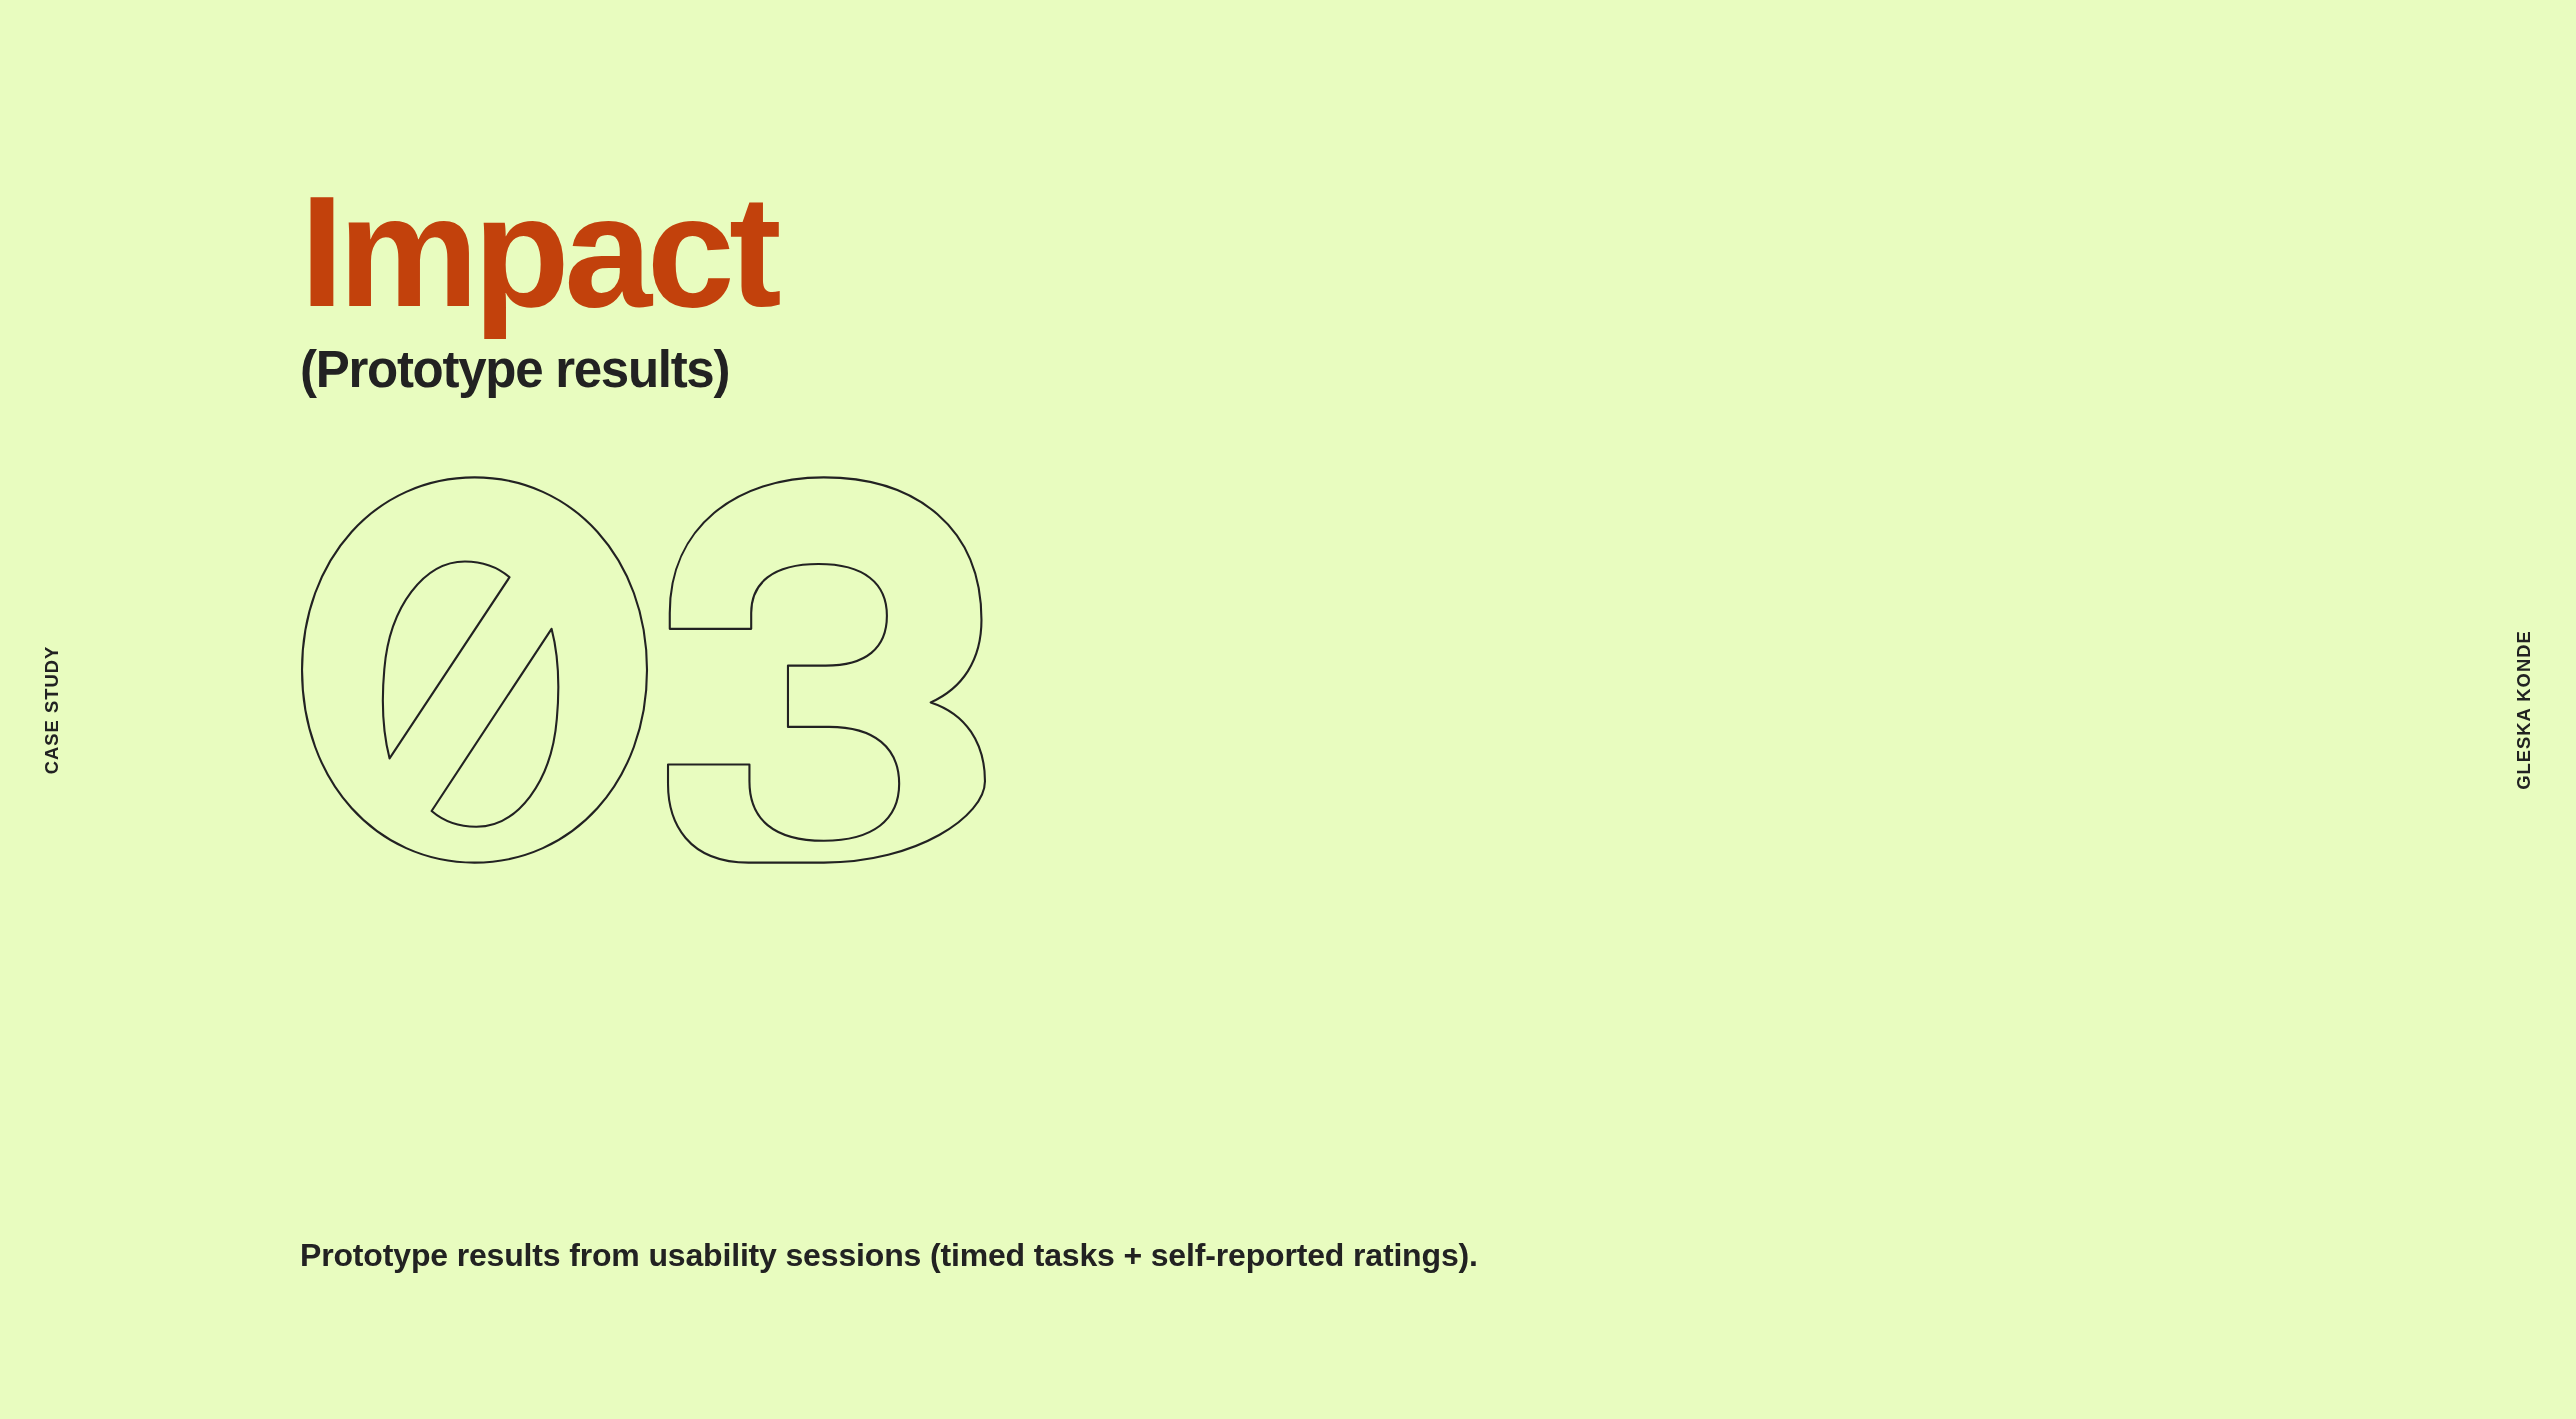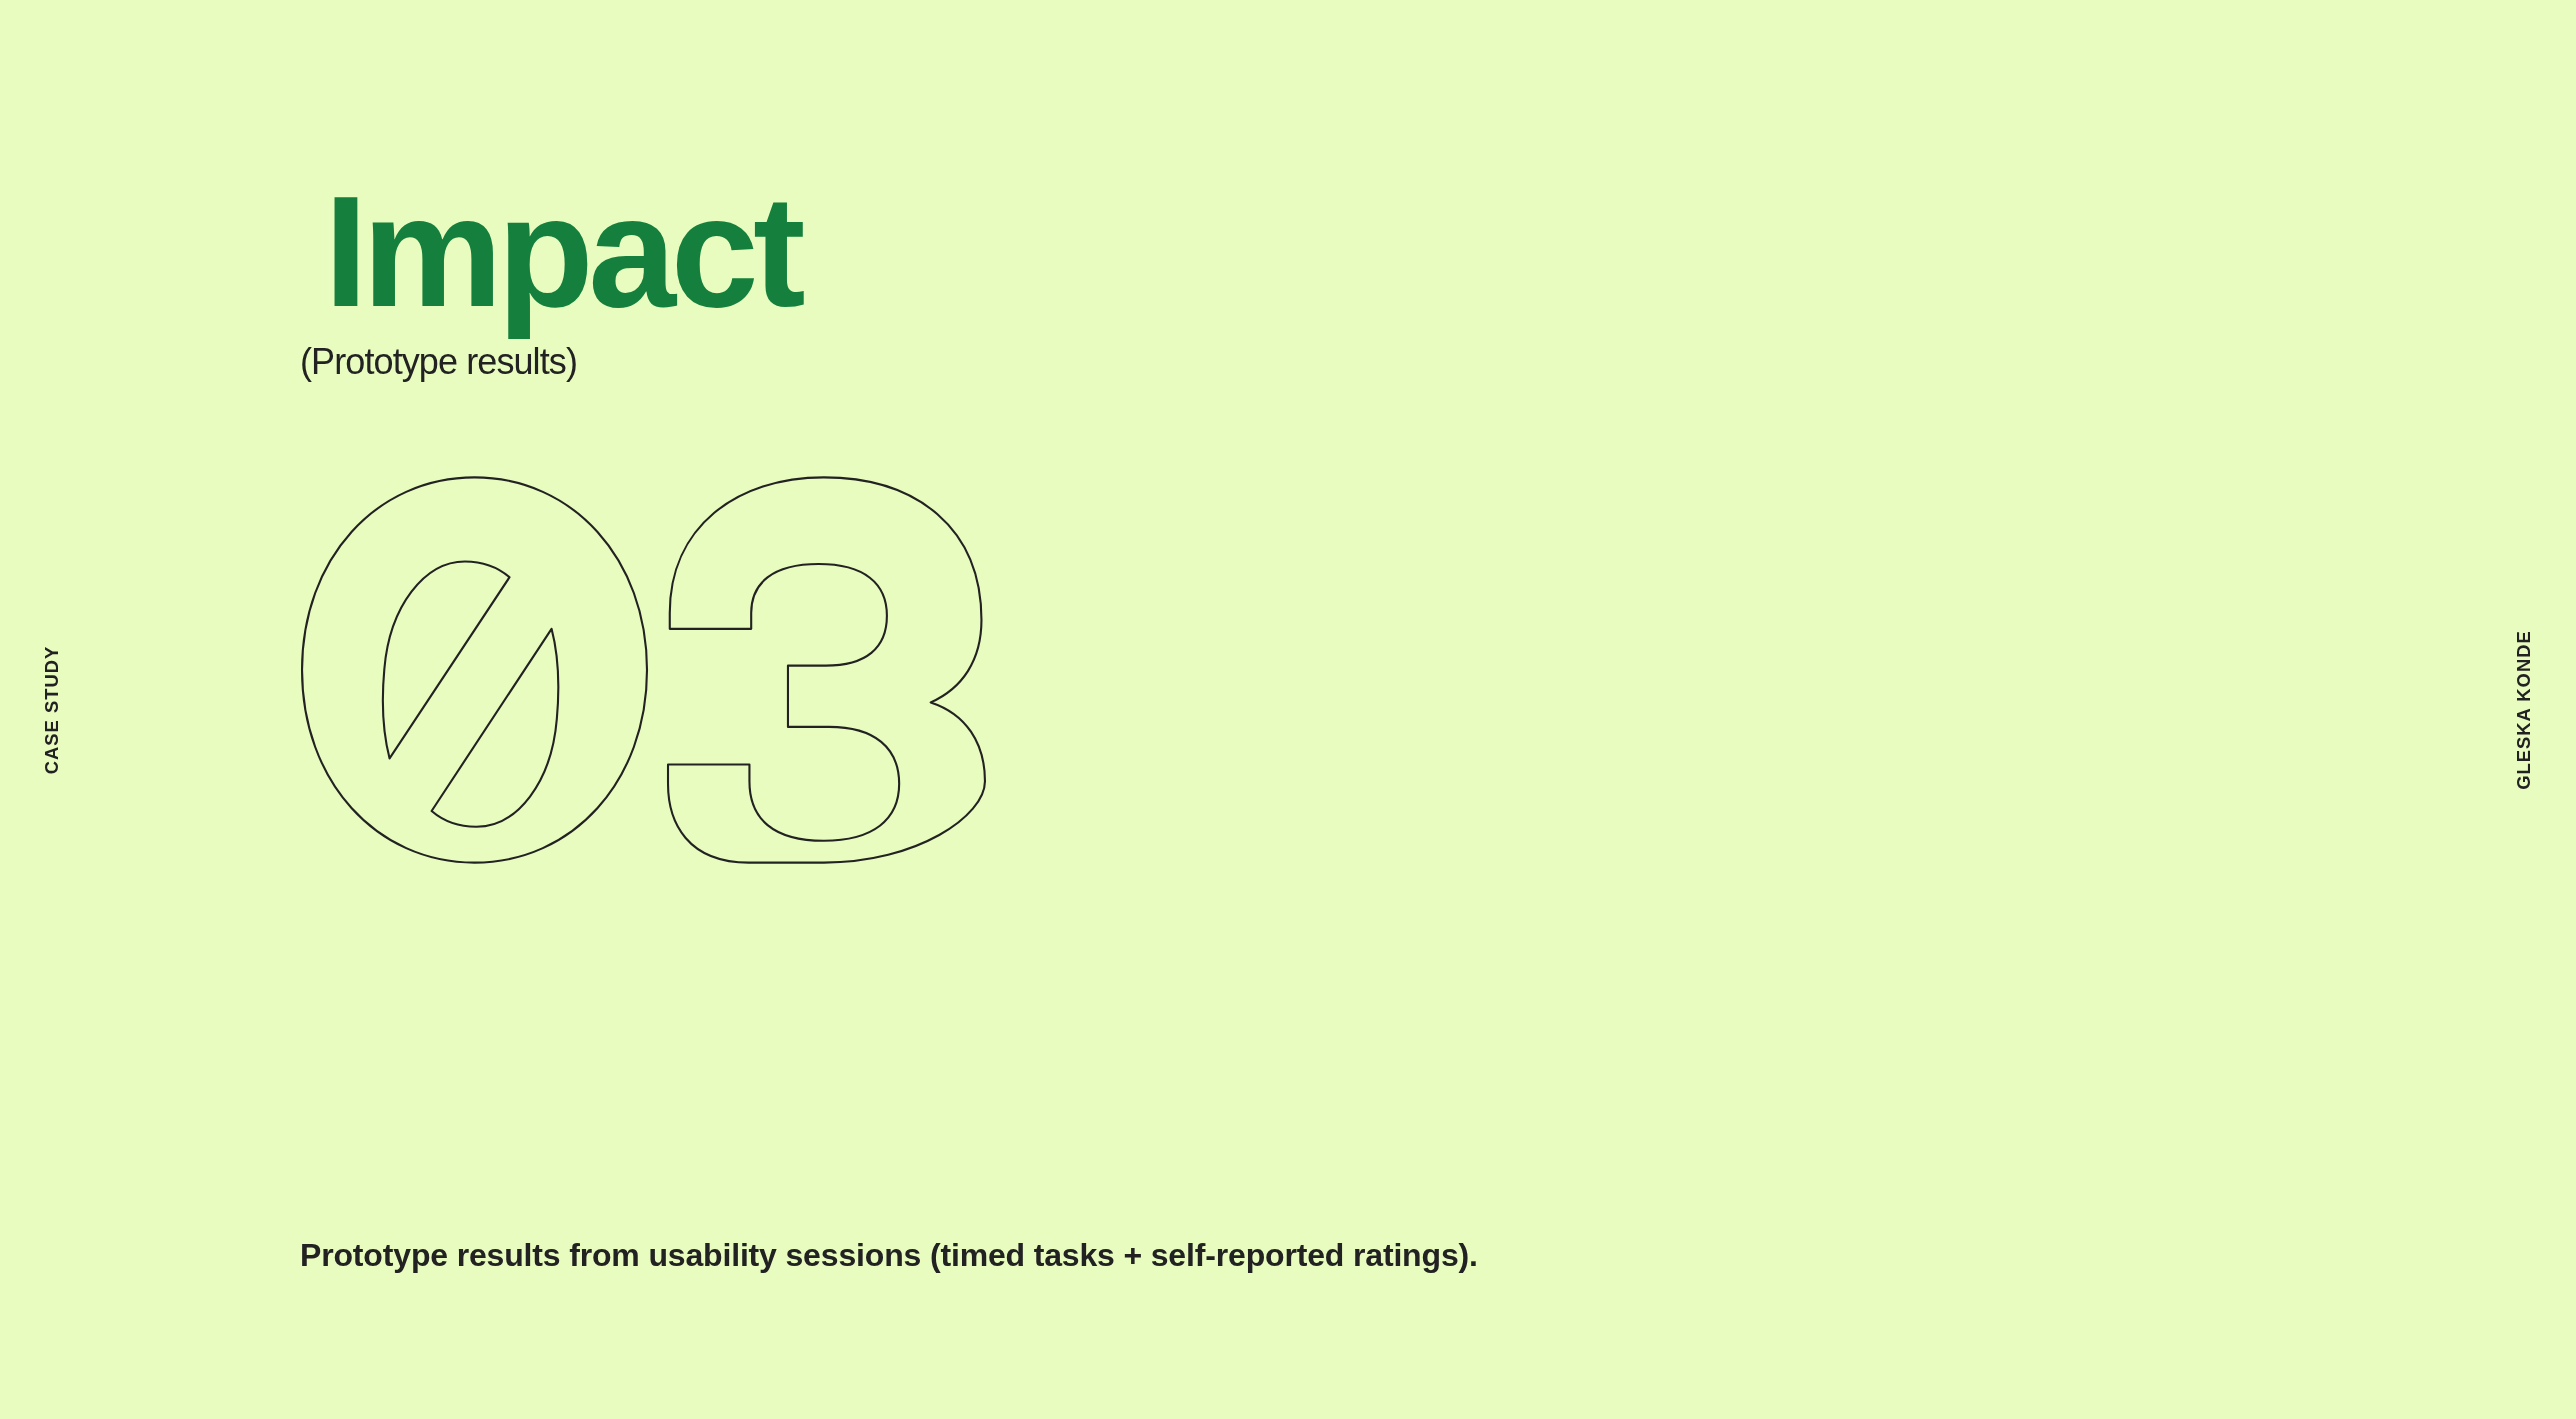--- a/index.html
+++ b/index.html
@@ -46,30 +46,29 @@
     height:1419px;
   }
 
   .title-block { position:absolute; left:0; top:184px; }
 
   .page-title {
     font-size:158px;
     line-height:0.86;
     font-weight:700;
     letter-spacing:-0.035em;
-    color:#15803d;
+    color:#c2410c;
     white-space:nowrap;
-    margin-left:24px;
   }
 
   .page-subtitle {
     margin-top:24.5px;
-    font-size:36px;
+    font-size:51px;
     line-height:1.0;
-    font-weight:400;
+    font-weight:700;
     letter-spacing:-0.025em;
     color:#222222;
     white-space:nowrap;
   }
 
   
   .numeral-wrap {
     position:absolute;
     left:-7px;
     top:473px;

